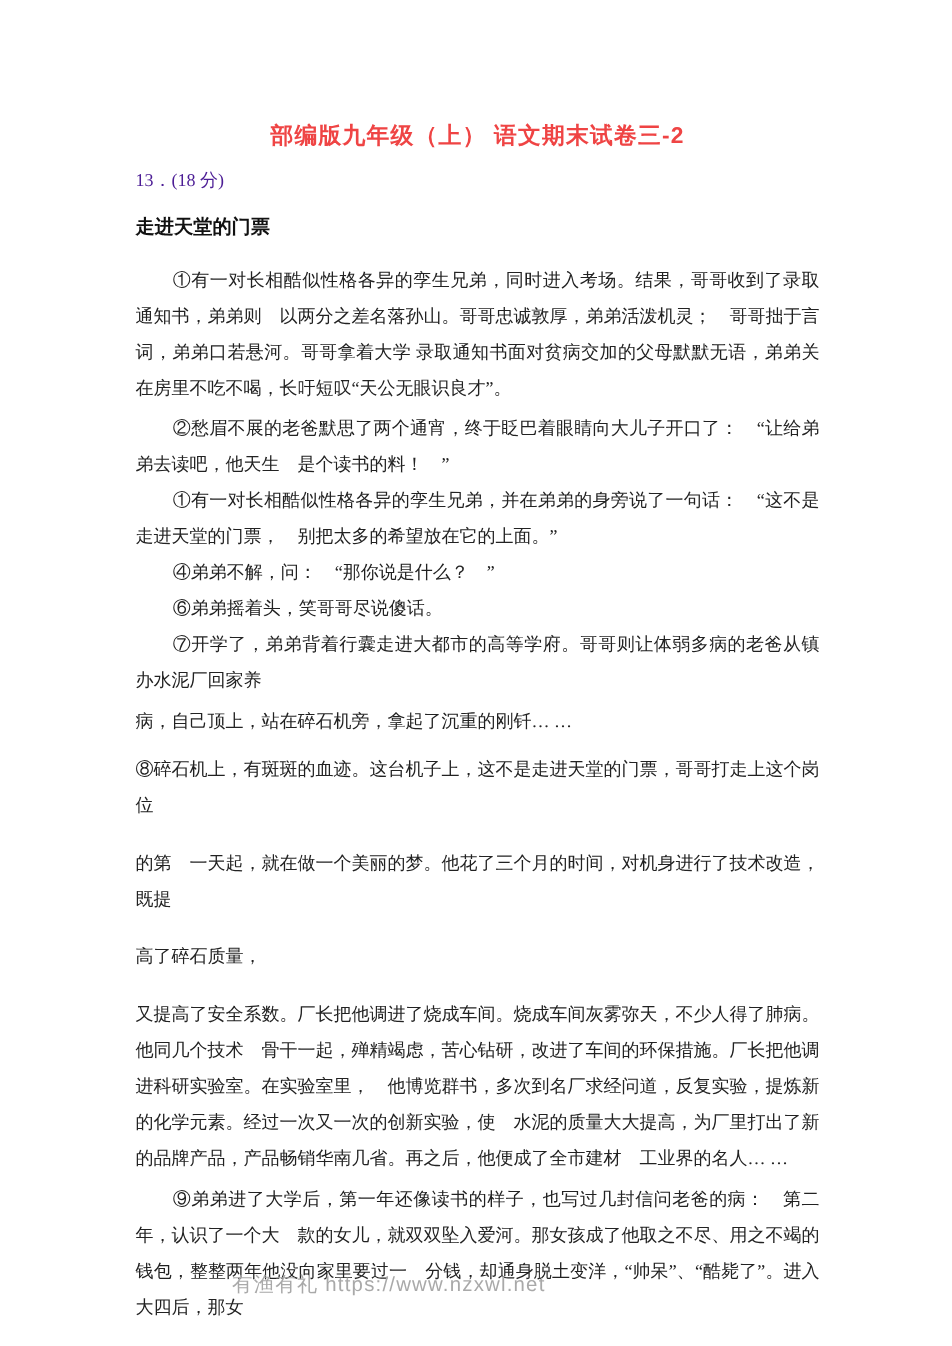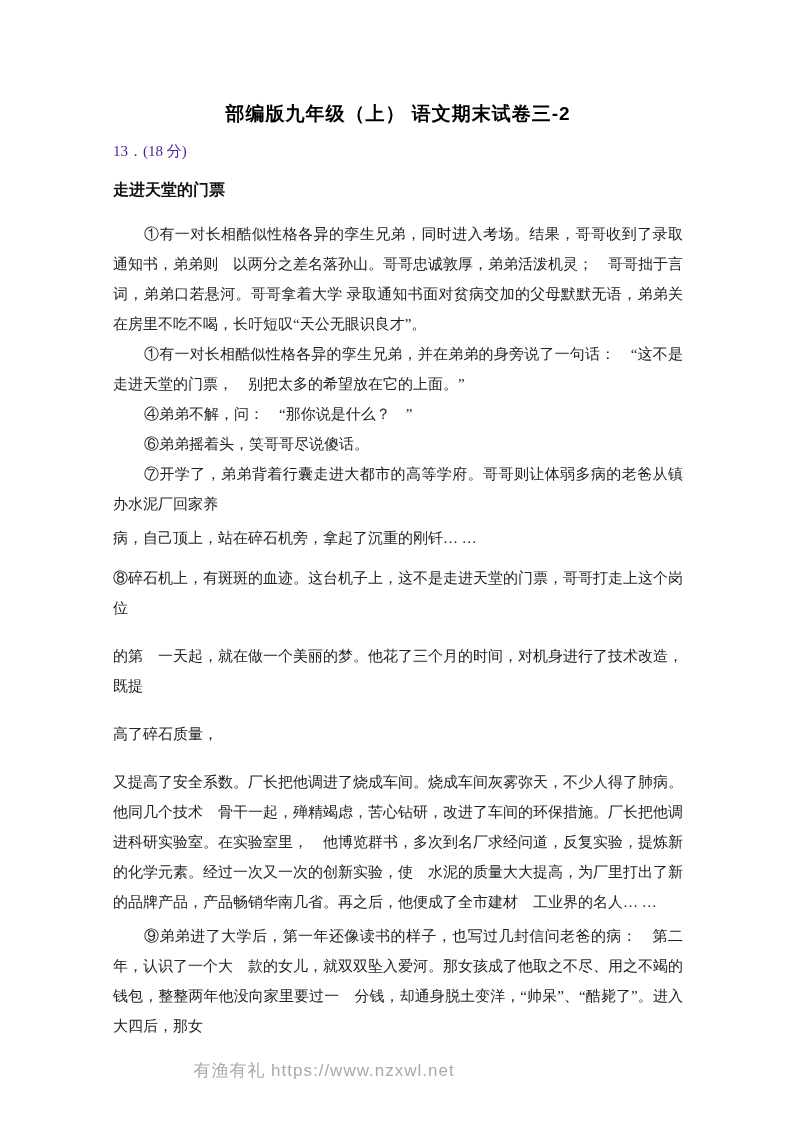--- a/index.html
+++ b/index.html
@@ -22,21 +22,21 @@
     left: 113px;
     top: 0;
     width: 570px;
   }
   .doc-title {
     margin: 100px 0 0 0;
     text-align: center;
     font-size: 19px;
     line-height: 28px;
     font-weight: bold;
-    color: #000000;
+    color: #ef4444;
     letter-spacing: 1px;
     font-family: "Liberation Sans", "DejaVu Sans", sans-serif;
   }
   .question-number {
     margin: 12px 0 0 0;
     font-size: 15px;
     line-height: 22px;
     color: #4c1d95;
   }
   .passage-title {
@@ -80,20 +80,21 @@
 <div class="page">
   <div class="content">
 
     <h1 class="doc-title">部编版九年级（上） 语文期末试卷三-2</h1>
 
     <div class="question-number">13．(18 分)</div>
 
     <h2 class="passage-title">走进天堂的门票</h2>
 
     <p class="para indent first-para">①有一对长相酷似性格各异的孪生兄弟，同时进入考场。结果，哥哥收到了录取通知书，弟弟则　以两分之差名落孙山。哥哥忠诚敦厚，弟弟活泼机灵；　哥哥拙于言词，弟弟口若悬河。哥哥拿着大学 录取通知书面对贫病交加的父母默默无语，弟弟关在房里不吃不喝，长吁短叹“天公无眼识良才”。</p>
+    <p class="para indent gap-sm">②愁眉不展的老爸默思了两个通宵，终于眨巴着眼睛向大儿子开口了：　“让给弟弟去读吧，他天生　是个读书的料！　”</p>
     <p class="para indent">①有一对长相酷似性格各异的孪生兄弟，并在弟弟的身旁说了一句话：　“这不是走进天堂的门票，　别把太多的希望放在它的上面。”</p>
     <p class="para indent">④弟弟不解，问：　“那你说是什么？　”</p>
     <p class="para indent">⑥弟弟摇着头，笑哥哥尽说傻话。</p>
     <p class="para indent">⑦开学了，弟弟背着行囊走进大都市的高等学府。哥哥则让体弱多病的老爸从镇办水泥厂回家养</p>
     <p class="para gap-sm">病，自己顶上，站在碎石机旁，拿起了沉重的刚钎… …</p>
     <p class="para gap-md loose-after">⑧碎石机上，有斑斑的血迹。这台机子上，这不是走进天堂的门票，哥哥打走上这个岗位</p>
     <p class="para loose-after">的第　一天起，就在做一个美丽的梦。他花了三个月的时间，对机身进行了技术改造，既提</p>
     <p class="para loose-after">高了碎石质量，</p>
     <p class="para">又提高了安全系数。厂长把他调进了烧成车间。烧成车间灰雾弥天，不少人得了肺病。他同几个技术　骨干一起，殚精竭虑，苦心钻研，改进了车间的环保措施。厂长把他调进科研实验室。在实验室里，　他博览群书，多次到名厂求经问道，反复实验，提炼新的化学元素。经过一次又一次的创新实验，使　水泥的质量大大提高，为厂里打出了新的品牌产品，产品畅销华南几省。再之后，他便成了全市建材　工业界的名人… …</p>
     <p class="para indent gap-sm">⑨弟弟进了大学后，第一年还像读书的样子，也写过几封信问老爸的病：　第二年，认识了一个大　款的女儿，就双双坠入爱河。那女孩成了他取之不尽、用之不竭的钱包，整整两年他没向家里要过一　分钱，却通身脱土变洋，“帅呆”、“酷毙了”。进入大四后，那女</p>

